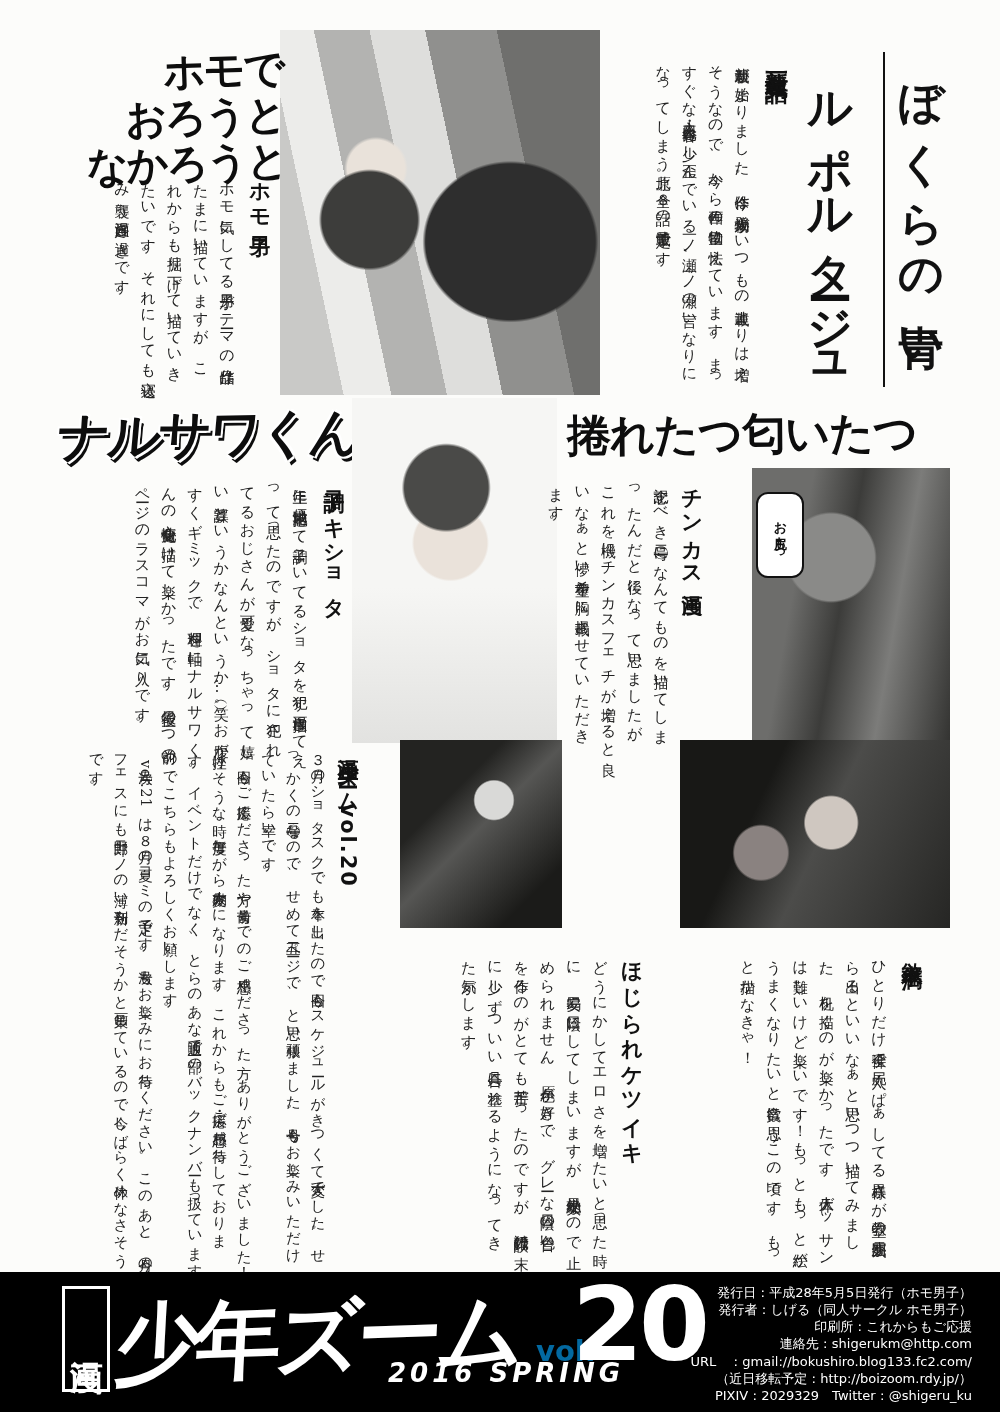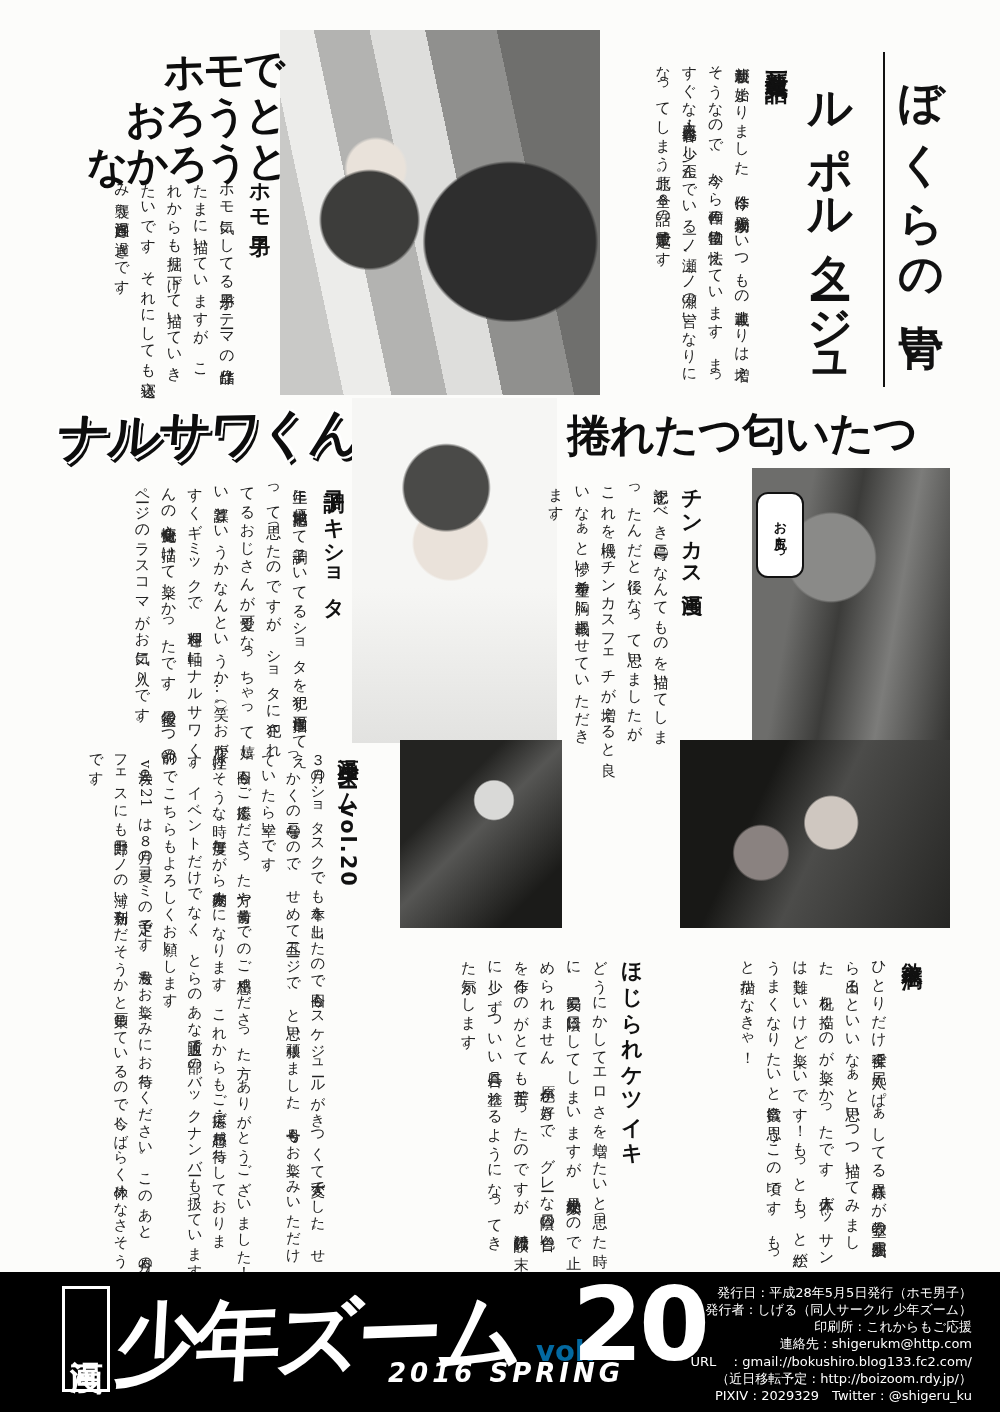--- a/index.html
+++ b/index.html
@@ -116,21 +116,21 @@
   <div class="abs v bt" style="left:690px;top:950px;width:202px;height:312px;">ひとりだけ全裸で尻穴くぱぁしてる異様さが教室の雰囲気から出るといいなぁと思いつつ描いてみました。机を描くのが楽しかったです。人体デッサンは難しいけど楽しいです！もっともっと絵がうまくなりたいと貪欲に思うこの頃です。もっと描かなきゃ！</div>
 
   <div class="abs footer" style="left:0px;top:1272px;width:1000px;height:140px;">
     <div class="abs manga-box v" style="left:62px;top:14px;width:42px;height:100px;">漫画</div>
     <div class="abs logo-zoom" style="left:115px;top:8px;">少年ズーム</div>
     <div class="abs logo-vol" style="left:520px;top:62px;">vol.</div>
     <div class="abs logo-num" style="left:572px;top:2px;">20</div>
     <div class="abs logo-season" style="left:388px;top:86px;">2016 SPRING</div>
     <div class="abs colophon" style="left:660px;top:12px;width:312px;">
       <div>発行日：平成28年5月5日発行（ホモ男子）</div>
-      <div>発行者：しげる（同人サークル 少年ズーム）</div>
+      <div>発行者：しげる（同人サークル ホモ男子）</div>
       <div>印刷所：これからもご応援</div>
       <div>連絡先：shigerukm@http.com</div>
       <div>URL　：gmail://bokushiro.blog133.fc2.com/</div>
       <div>（近日移転予定：http://boizoom.rdy.jp/）</div>
       <div>PIXIV：2029329　Twitter：@shigeru_ku</div>
     </div>
   </div>
 
 </div>
 

